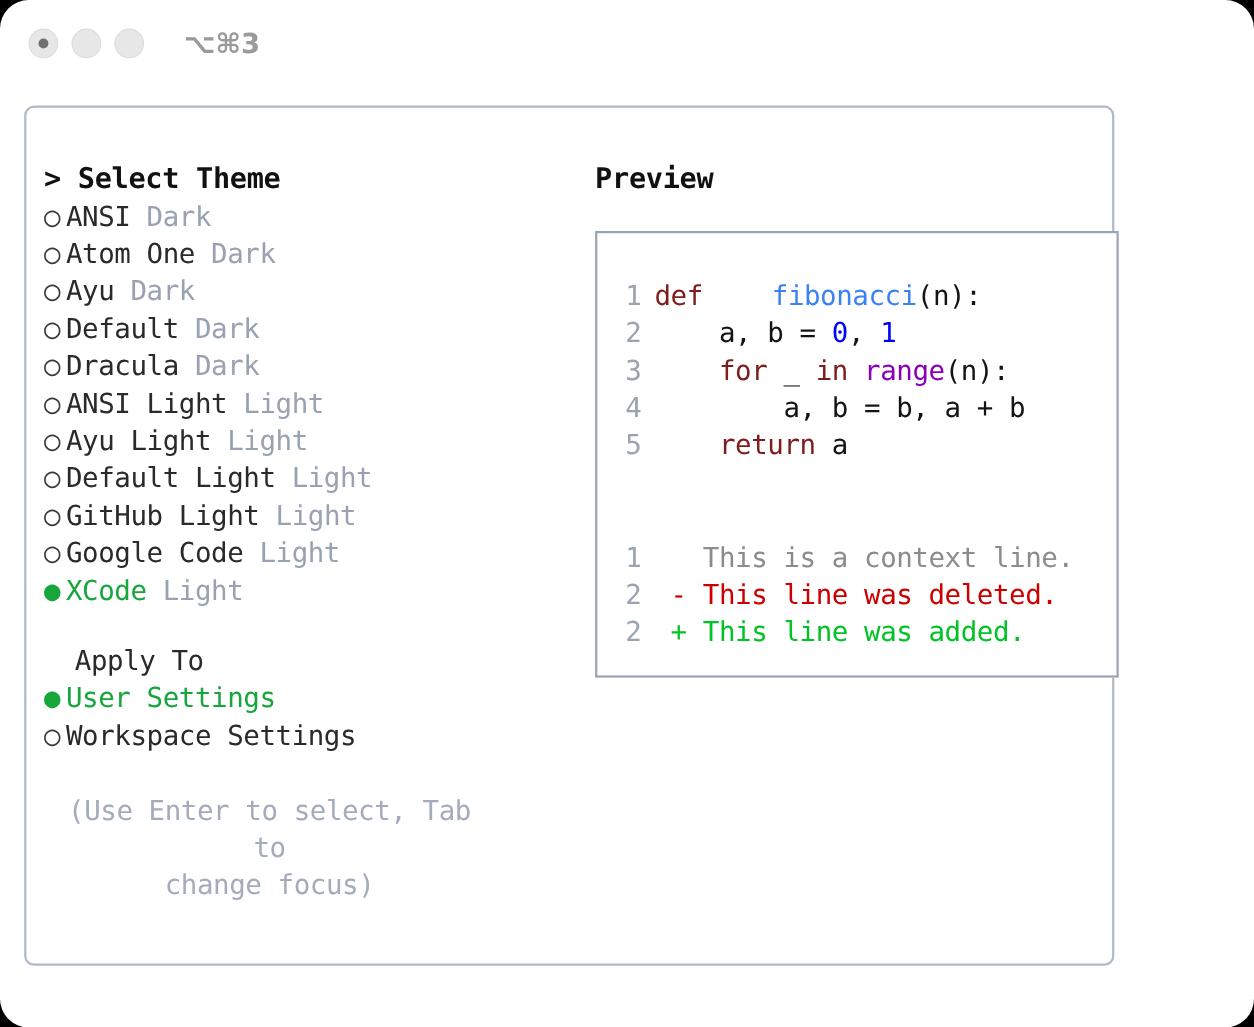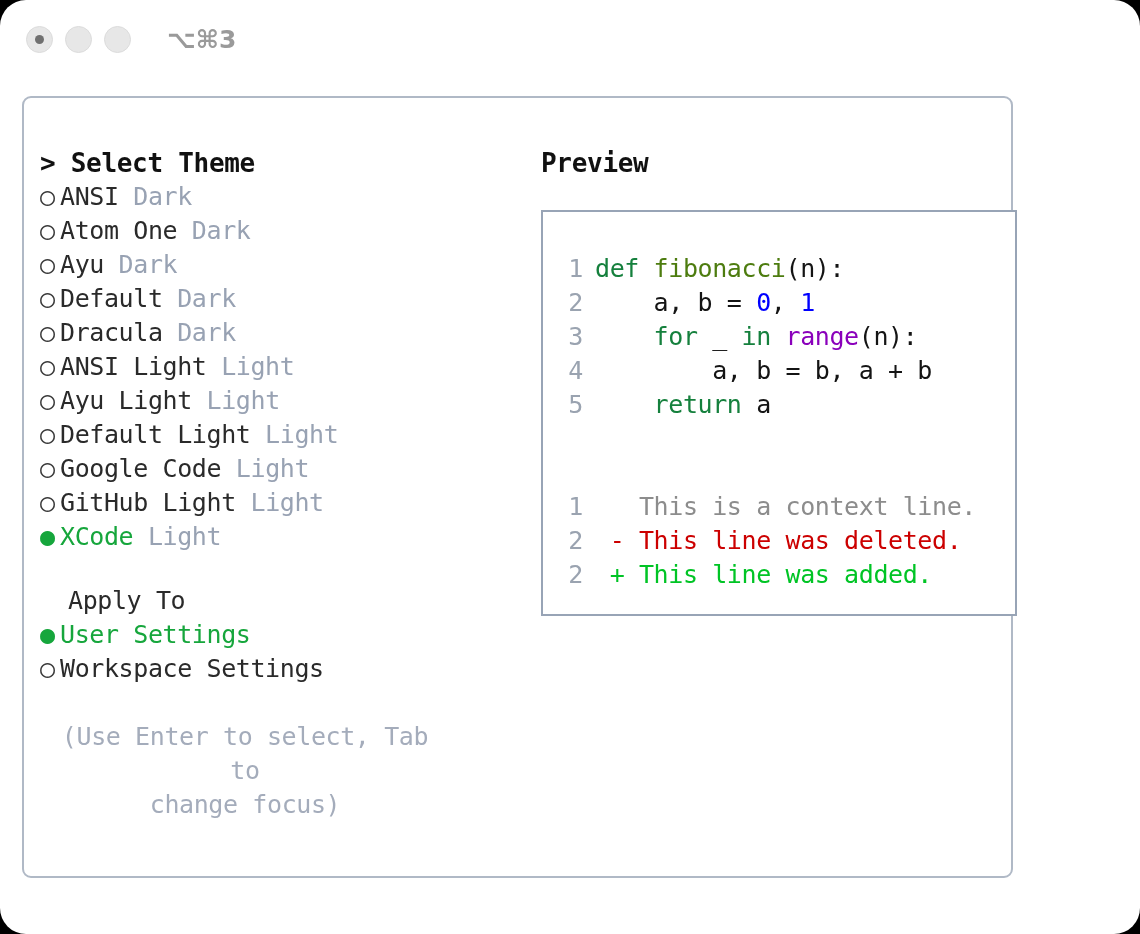--- a/index.html
+++ b/index.html
@@ -165,22 +165,22 @@
     white-space: pre;
     letter-spacing: -0.4px;
   }
   .ln {
     display: inline-block;
     width: 26px;
     text-align: right;
     color: #9aa3b0;
     margin-right: 12px;
   }
-  .kw  { color: #15803d; }
-  .fn  { color: #4d7c0f; }
+  .kw  { color: #7f1d1d; }
+  .fn  { color: #3b82f6; margin-left: 48px; }
   .bi  { color: #8a00bb; }
   .num { color: #0000ff; }
   .pl  { color: #141414; }
   .blank-line { height: 34px; }
   .ctx { color: #8c8c8c; }
   .del { color: #cc0000; }
   .add { color: #00c425; }
 </style>
 </head>
 <body>
@@ -205,22 +205,22 @@
         <div class="header-row">&gt; Select Theme</div>
         <div id="theme-options">
             <div class="opt"><span class="bullet">○</span><span class="label">ANSI</span><span class="suffix"> Dark</span></div>
             <div class="opt"><span class="bullet">○</span><span class="label">Atom One</span><span class="suffix"> Dark</span></div>
             <div class="opt"><span class="bullet">○</span><span class="label">Ayu</span><span class="suffix"> Dark</span></div>
             <div class="opt"><span class="bullet">○</span><span class="label">Default</span><span class="suffix"> Dark</span></div>
             <div class="opt"><span class="bullet">○</span><span class="label">Dracula</span><span class="suffix"> Dark</span></div>
             <div class="opt"><span class="bullet">○</span><span class="label">ANSI Light</span><span class="suffix"> Light</span></div>
             <div class="opt"><span class="bullet">○</span><span class="label">Ayu Light</span><span class="suffix"> Light</span></div>
             <div class="opt"><span class="bullet">○</span><span class="label">Default Light</span><span class="suffix"> Light</span></div>
+            <div class="opt"><span class="bullet">○</span><span class="label">GitHub Light</span><span class="suffix"> Light</span></div>
             <div class="opt"><span class="bullet">○</span><span class="label">Google Code</span><span class="suffix"> Light</span></div>
-            <div class="opt"><span class="bullet">○</span><span class="label">GitHub Light</span><span class="suffix"> Light</span></div>
             <div class="opt selected"><span class="bullet">●</span><span class="label">XCode</span><span class="suffix"> Light</span></div>
           </div>
 
         <div class="spacer-sm"></div>
         <div class="section-head">Apply To</div>
         <div id="apply-options">
             <div class="opt selected"><span class="bullet">●</span><span class="label">User Settings</span></div>
             <div class="opt"><span class="bullet">○</span><span class="label">Workspace Settings</span></div>
           </div>
 

